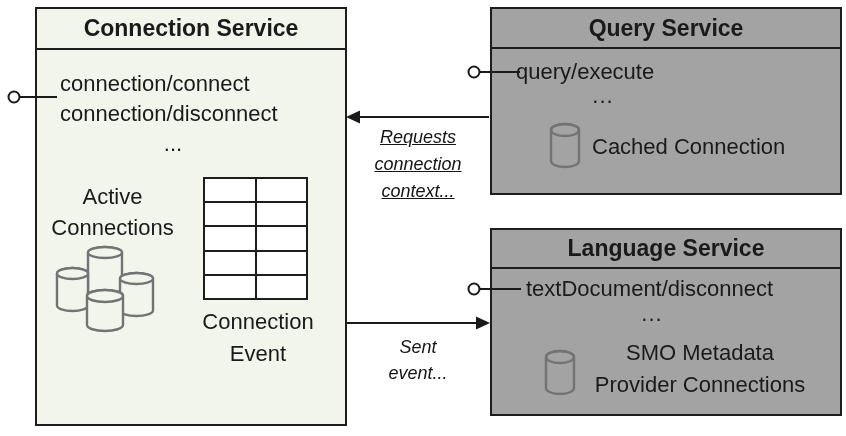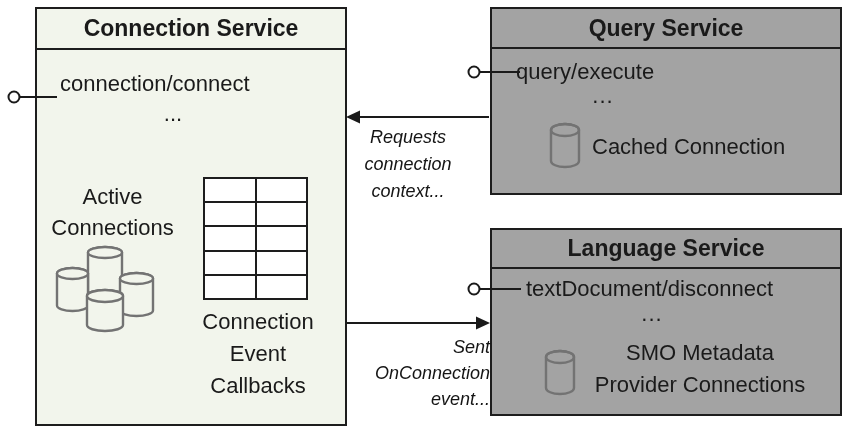--- a/index.html
+++ b/index.html
@@ -65,20 +65,21 @@
 </head>
 <body>
 
 <div class="canvas">
 
   <div class="box green" style="left:35px; top:7px; width:312px; height:419px;">
     <div class="box-header" style="height:41px; line-height:39px;">Connection Service</div>
 
     <div class="abs body-text" style="left:23px; top:60px; width:226px;">
       <div>connection/connect</div>
+      <div>connection/disconnect</div>
       <div class="center">...</div>
     </div>
 
     <div class="abs body-text center" style="left:3px; top:172px; width:145px; line-height:31px;">
       <div>Active</div>
       <div>Connections</div>
     </div>
 
     <svg class="abs" style="left:18px; top:236px;" width="100" height="88" viewBox="0 0 100 88">
       <g stroke="#737373" stroke-width="2.4" fill="#f2f5ec">
@@ -106,21 +107,20 @@
       <div class="cell"></div>
       <div class="cell"></div>
       <div class="cell"></div>
       <div class="cell"></div>
       <div class="cell"></div>
     </div>
 
     <div class="abs body-text center" style="left:156px; top:297px; width:130px; line-height:32px;">
       <div>Connection</div>
       <div>Event</div>
-      <div>Callbacks</div>
     </div>
   </div>
 
   <div class="box white" style="left:490px; top:7px; width:352px; height:188px;">
     <div class="box-header" style="height:40px; line-height:38px;">Query Service</div>
 
     <div class="abs body-text" style="left:24px; top:48px;">query/execute</div>
     <div class="abs ellipsis-line" style="left:36px; top:74px; width:150px;">...</div>
 
     <svg class="abs" style="left:57px; top:113px;" width="32" height="47" viewBox="0 0 32 47">
@@ -171,24 +171,23 @@
       <line x1="479" y1="72" x2="520" y2="72" stroke="#1a1a1a" stroke-width="2"></line>
       <circle cx="474" cy="72" r="5.5" fill="#ffffff" stroke="#1a1a1a" stroke-width="2"></circle>
     </g>
 
     <g>
       <line x1="479" y1="289" x2="521" y2="289" stroke="#1a1a1a" stroke-width="2"></line>
       <circle cx="474" cy="289" r="5.5" fill="#ffffff" stroke="#1a1a1a" stroke-width="2"></circle>
     </g>
   </svg>
 
-  <div class="annotation" style="left:336px; top:124px; width:144px;">
+  <div class="annotation" style="left:346px; top:124px; width:144px;text-decoration:underline;">
     <div>Requests</div>
     <div>connection</div>
     <div>context...</div>
   </div>
-  <div class="annotation" style="left:346px; top:334px; width:144px; line-height:26px;text-align:right;">
+  <div class="annotation" style="left:346px; top:334px; width:144px; line-height:26px;">
     <div>Sent</div>
-    <div>OnConnection</div>
     <div>event...</div>
   </div>
 
 </div>
 
 </body></html>

